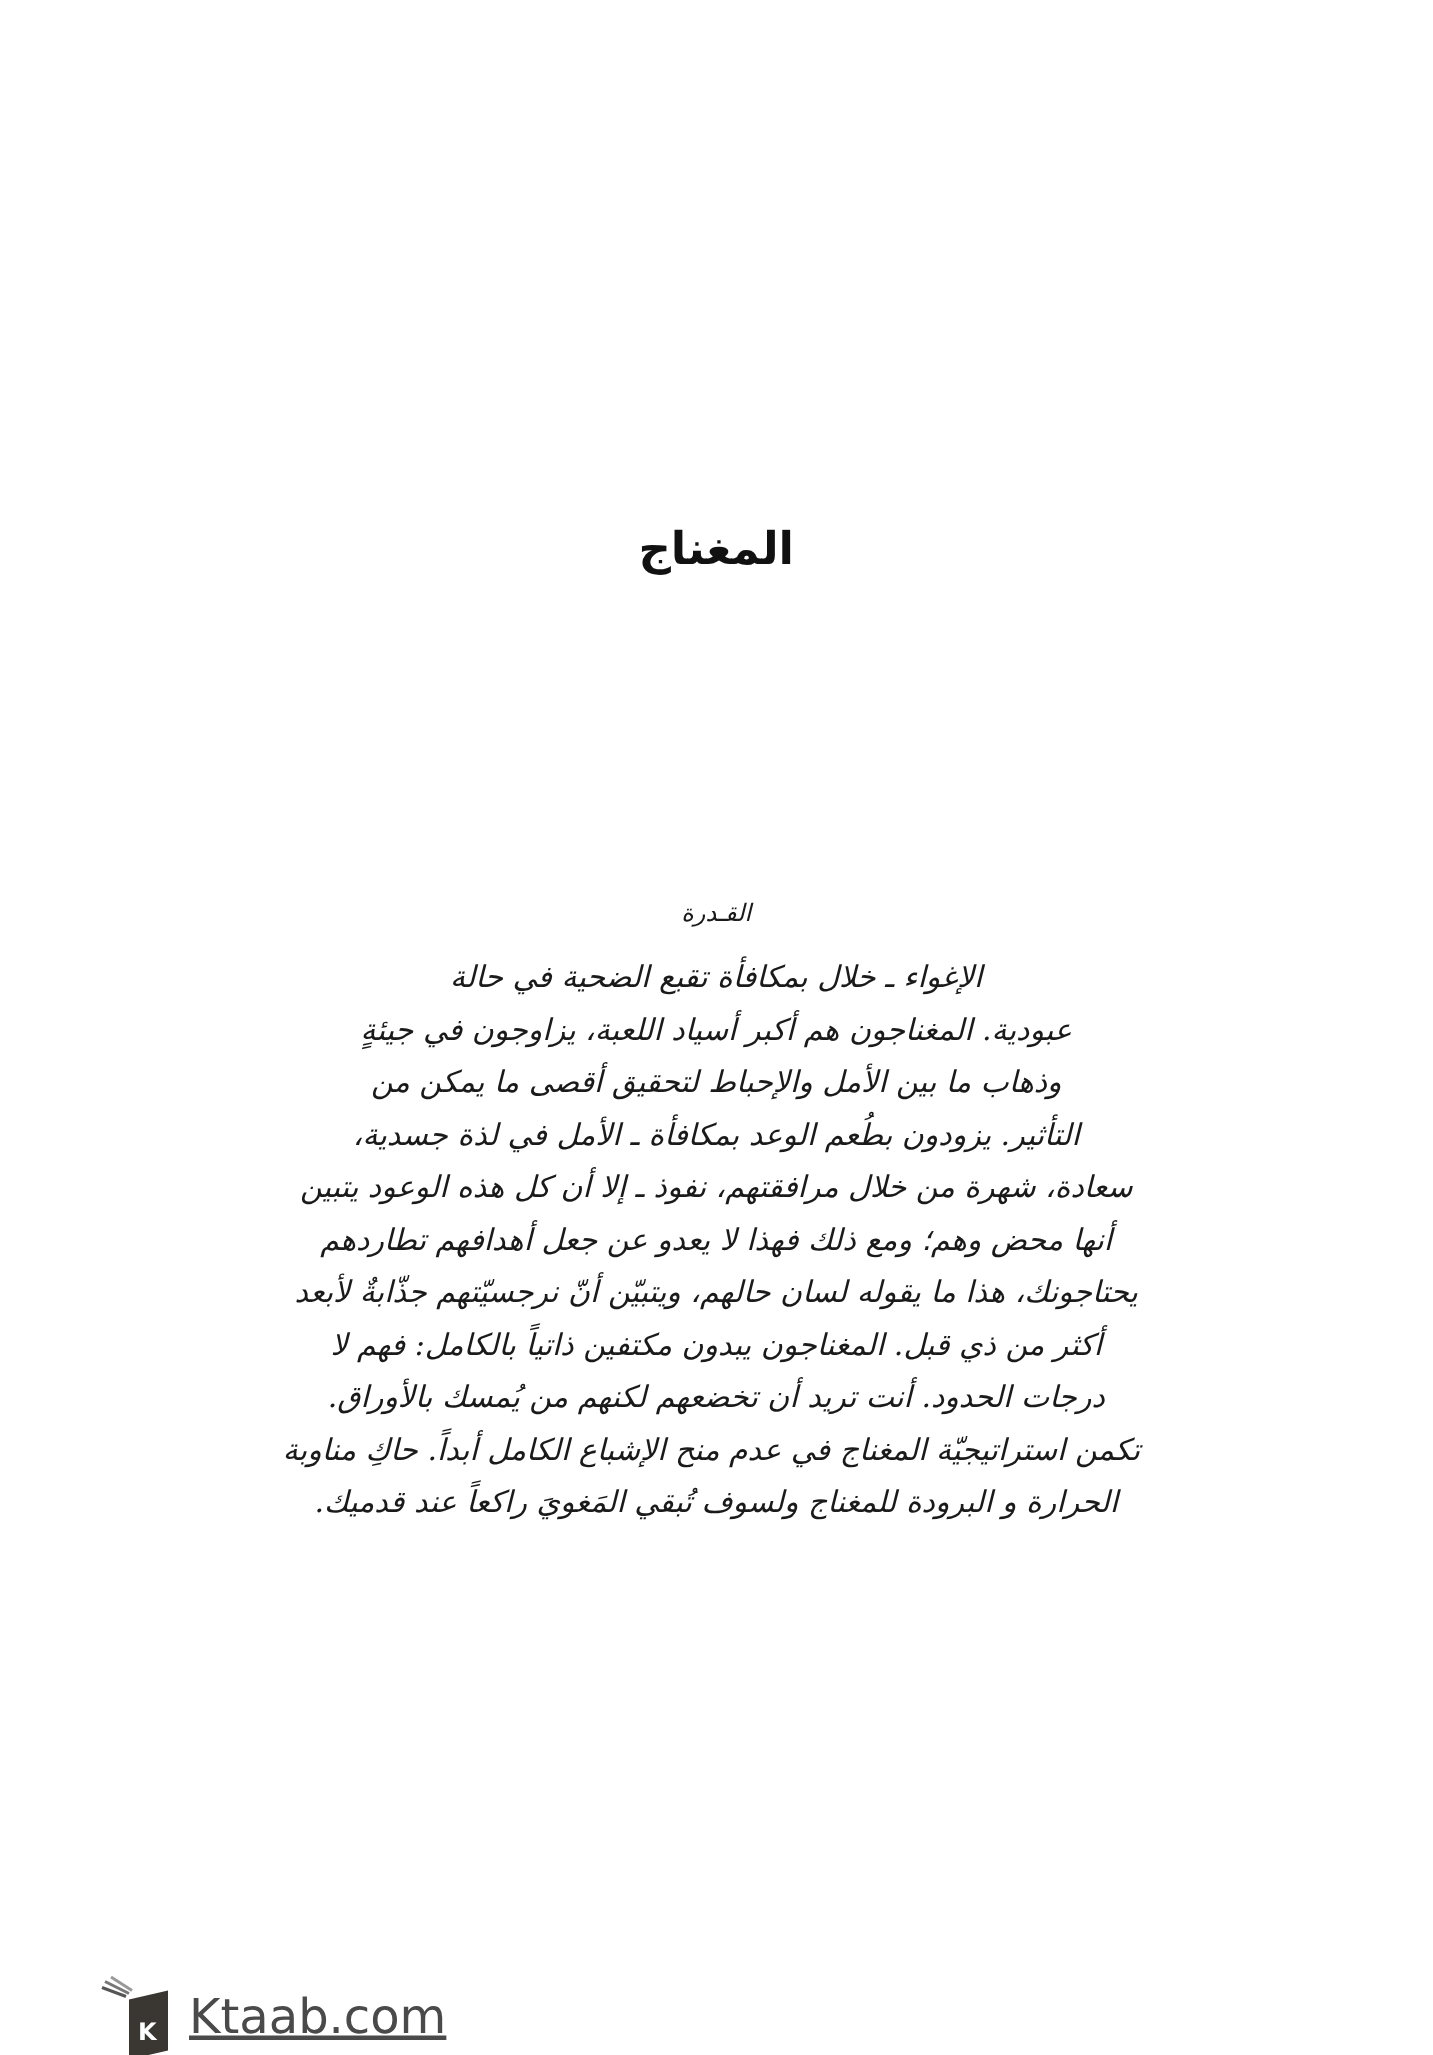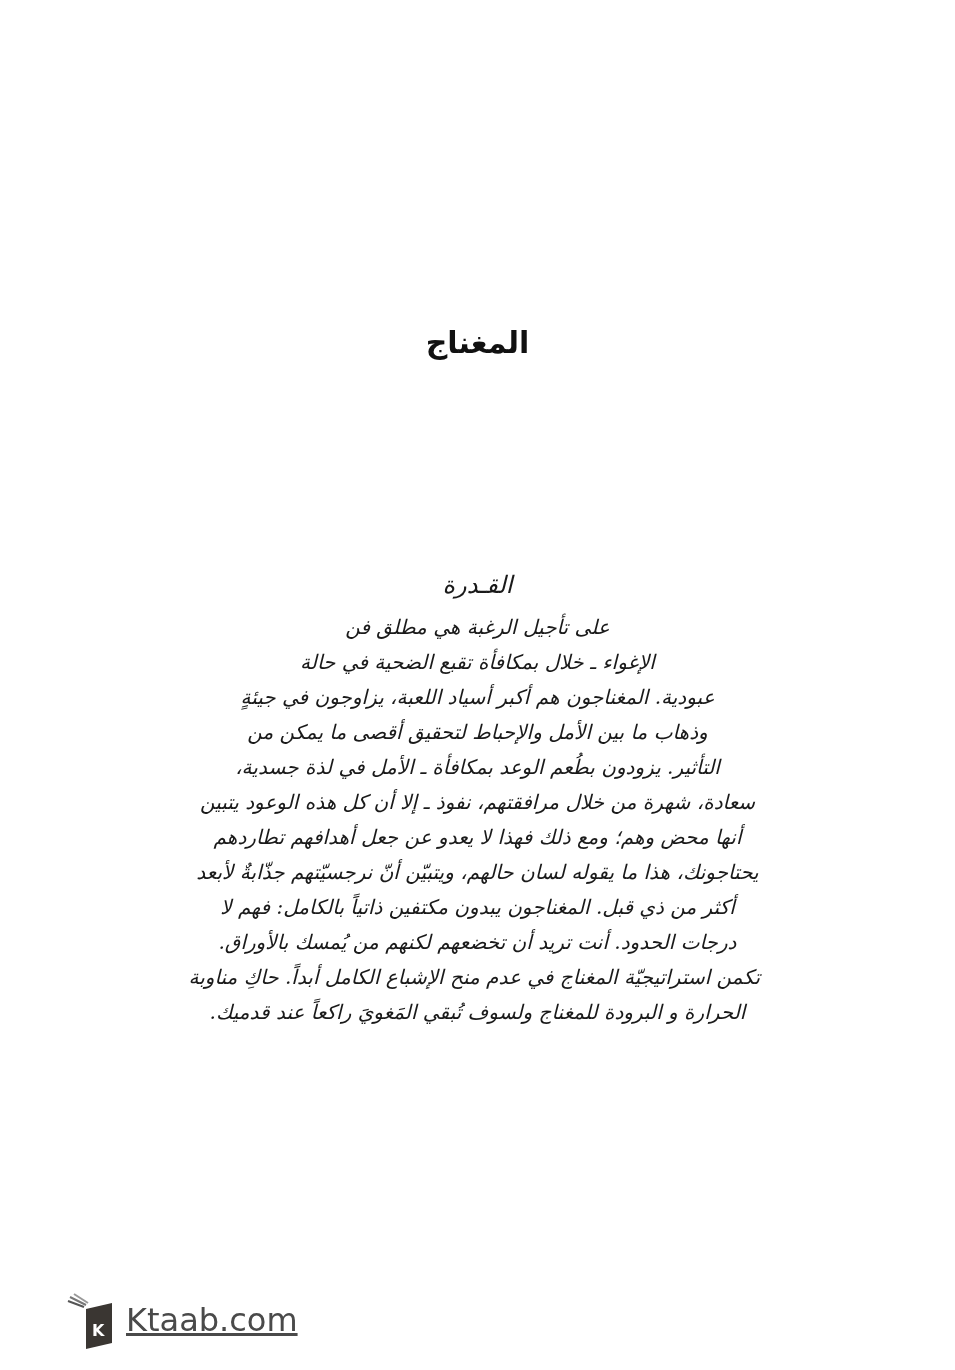--- a/index.html
+++ b/index.html
@@ -1,51 +1,50 @@
 <!DOCTYPE html>
 <html><head>
 <meta charset="utf-8">
 <style>
   html, body { margin: 0; padding: 0; background: #ffffff; }
   body { width: 955px; height: 1370px; position: relative; overflow: hidden; }
-  .page { position: absolute; inset: 0; background: #fff; }
+  .page { position: absolute; inset: 0; background: #fff; margin-top: 24px; }
   .title {
     position: absolute; top: 325px; left: 0; width: 955px;
     text-align: center; direction: rtl;
     font-family: "DejaVu Sans", sans-serif; font-weight: bold;
     font-size: 30px; color: #111;
   }
   .body-text {
     position: absolute; top: 565px; left: 195px; width: 565px;
     direction: rtl; text-align: center;
     font-family: "DejaVu Serif", serif; font-style: italic;
     color: #1a1a1a;
   }
   .line { display: block; height: 35px; line-height: 35px; font-size: 20px; white-space: nowrap; }
-  .line.first { font-size: 24px; height: 45px; line-height: 40px; }
+  .line.first { font-size: 16px; height: 45px; line-height: 40px; }
   .logo {
     position: absolute; left: 62px; top: 1290px; height: 60px;
     display: flex; align-items: center; gap: 12px;
   }
   .logo-mark { width: 52px; height: 58px; position: relative; }
   .logo-text {
     font-family: "DejaVu Sans", sans-serif; font-size: 32px; color: #4a4a4a;
     letter-spacing: 0px;
     text-decoration: underline;
   }
 </style>
 </head>
 <body>
 
 <div class="page">
   <div class="title">المغناج</div>
 
   <div class="body-text">
     <span class="line first">القـدرة</span>
-    <span class="line">على تأجيل الرغبة هي مطلق فن</span>
     <span class="line">الإغواء ـ خلال بمكافأة تقبع الضحية في حالة</span>
     <span class="line">عبودية. المغناجون هم أكبر أسياد اللعبة، يزاوجون في جيئةٍ</span>
     <span class="line">وذهاب ما بين الأمل والإحباط لتحقيق أقصى ما يمكن من</span>
     <span class="line">التأثير. يزودون بطُعم الوعد بمكافأة ـ الأمل في لذة جسدية،</span>
     <span class="line">سعادة، شهرة من خلال مرافقتهم، نفوذ ـ إلا أن كل هذه الوعود يتبين</span>
     <span class="line">أنها محض وهم؛ ومع ذلك فهذا لا يعدو عن جعل أهدافهم تطاردهم</span>
     <span class="line">يحتاجونك، هذا ما يقوله لسان حالهم، ويتبيّن أنّ نرجسيّتهم جذّابةٌ لأبعد</span>
     <span class="line">أكثر من ذي قبل. المغناجون يبدون مكتفين ذاتياً بالكامل: فهم لا</span>
     <span class="line">درجات الحدود. أنت تريد أن تخضعهم لكنهم من يُمسك بالأوراق.</span>
     <span class="line">تكمن استراتيجيّة المغناج في عدم منح الإشباع الكامل أبداً. حاكِ مناوبة</span>

